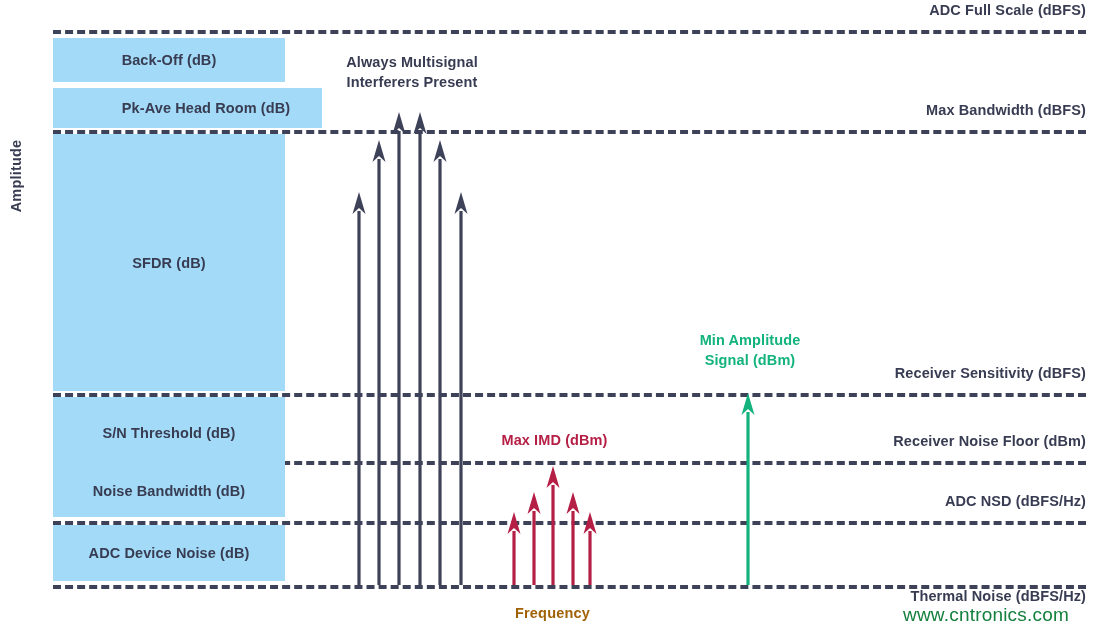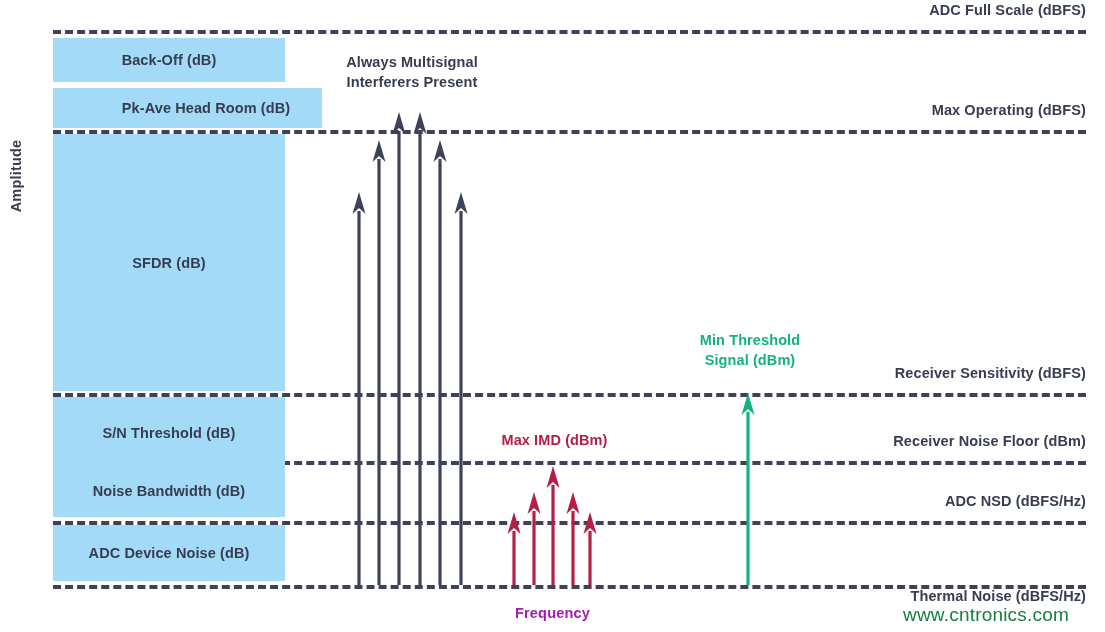--- a/index.html
+++ b/index.html
@@ -35,21 +35,21 @@
     white-space: nowrap;
   }
   #frequency-label {
     position: absolute;
     left: 0;
     top: 605px;
     width: 1105px;
     text-align: center;
     font-size: 14.5px;
     font-weight: bold;
-    color: #a21caf;
+    color: #a16207;
     letter-spacing: 0.2px;
   }
   #watermark {
     position: absolute;
     right: 36px;
     top: 604px;
     font-size: 19px;
     color: #15803d;
     letter-spacing: 0.2px;
     white-space: nowrap;
@@ -115,21 +115,21 @@
 <body>
 
 <div id="stage">
 
   <div id="amplitude-label">Amplitude</div>
 
   <div id="levels">
       <div class="level-line" style="top: 30px;"></div>
       <div class="level-label" style="top: 2px;">ADC Full Scale (dBFS)</div>
       <div class="level-line" style="top: 130px;"></div>
-      <div class="level-label" style="top: 102px;">Max Operating (dBFS)</div>
+      <div class="level-label" style="top: 102px;">Max Bandwidth (dBFS)</div>
       <div class="level-line" style="top: 393px;"></div>
       <div class="level-label" style="top: 365px;">Receiver Sensitivity (dBFS)</div>
       <div class="level-line" style="top: 461px;"></div>
       <div class="level-label" style="top: 433px;">Receiver Noise Floor (dBm)</div>
       <div class="level-line" style="top: 521px;"></div>
       <div class="level-label" style="top: 493px;">ADC NSD (dBFS/Hz)</div>
       <div class="level-line" style="top: 585px;"></div>
       <div class="level-label" style="top: 557px; margin-top: 31px;">Thermal Noise (dBFS/Hz)</div>
     </div>
 
@@ -179,19 +179,19 @@
         <line x1="590" y1="585" x2="590" y2="531" stroke="#b51f46" stroke-width="3.2"></line>
         <polygon points="590,512 583.5,534 590,528 596.5,534" fill="#b51f46"></polygon>
         <line x1="748" y1="585" x2="748" y2="412" stroke="#12b37d" stroke-width="3.2"></line>
         <polygon points="748,393 741.5,415 748,409 754.5,415" fill="#12b37d"></polygon>
       </g>
   </svg>
 
   <div class="annot" id="annot-interferers" style="left: 327px; top: 52px; width: 170px;">Always Multisignal
 Interferers Present</div>
   <div class="annot" id="annot-imd" style="left: 487px; top: 430px; width: 135px;">Max IMD (dBm)</div>
-  <div class="annot" id="annot-mds" style="left: 675px; top: 330px; width: 150px;">Min Threshold
+  <div class="annot" id="annot-mds" style="left: 675px; top: 330px; width: 150px;">Min Amplitude
 Signal (dBm)</div>
 
   <div id="frequency-label">Frequency</div>
   <div id="watermark">www.cntronics.com</div>
 
 </div>
 
 </body></html>

